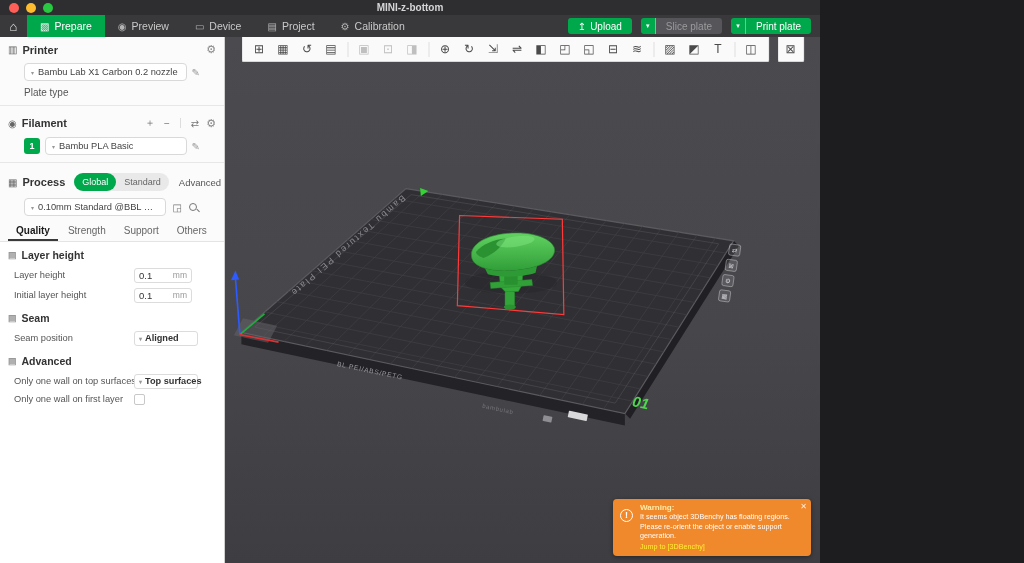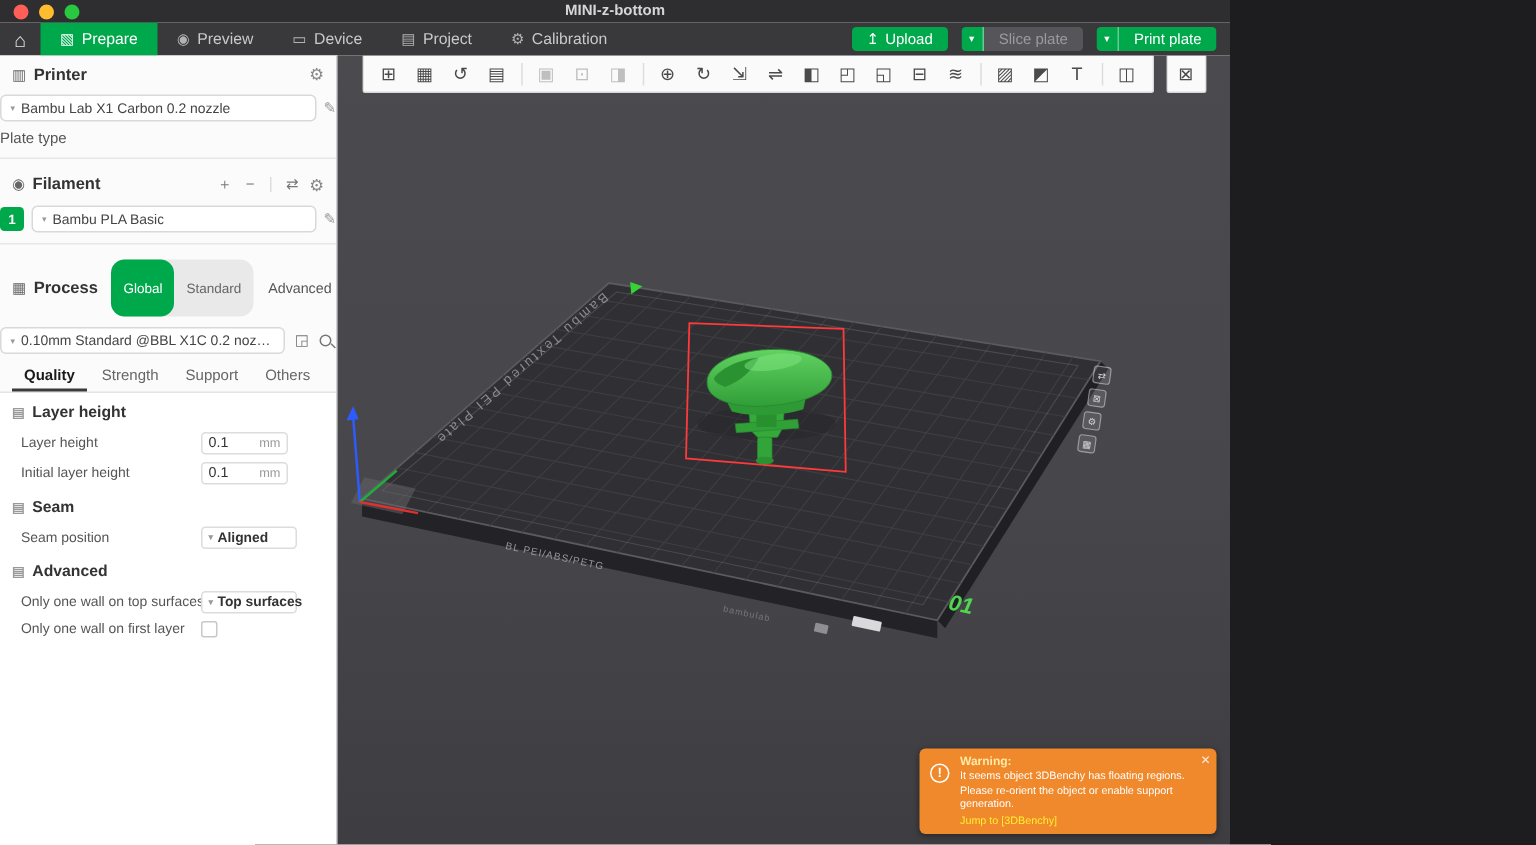--- a/index.html
+++ b/index.html
@@ -31,33 +31,33 @@
 
 .main{flex:1;display:flex;min-height:0;}
 
 .sidebar{width:225px;background:#fbfbfb;border-right:1px solid #cfcfcf;font-size:10px;color:#404040;display:flex;flex-direction:column;overflow:hidden;flex:0 0 auto;}
 .sec-head{display:flex;align-items:center;gap:5px;padding:6px 8px 4px;}
 .sec-icon{color:#666;font-size:10px;}
 .sec-title{font-weight:bold;font-size:11px;color:#333;}
 .flex1{flex:1;}
 .gear{color:#888;font-size:11px;}
 .row{display:flex;align-items:center;gap:5px;}
-.pad{padding:3px 0;}
+.pad{padding:3px 24px;}
 .combo{display:flex;align-items:center;gap:4px;border:1px solid #d9d9d9;border-radius:4px;background:#fff;height:18px;padding:0 6px;min-width:0;}
 .combo .caret{font-size:6px;color:#999;flex:0 0 auto;}
 .combo-text{font-size:9.3px;color:#444;white-space:nowrap;overflow:hidden;text-overflow:ellipsis;}
 .grow{flex:1;}
 .edit{color:#999;font-size:10px;}
 .lbl{color:#555;font-size:10px;}
 .divider{height:1px;background:#e7e7e7;margin:4px 0;}
 .mini-btn{color:#777;font-size:10px;padding:0 2px;}
 .mini-sep{width:1px;height:10px;background:#ddd;margin:0 3px;}
 .fil-chip{width:16px;height:16px;background:#00A84C;color:#fff;border-radius:3px;display:flex;align-items:center;justify-content:center;font-size:9px;font-weight:bold;flex:0 0 auto;}
 .scope-pill{display:flex;background:#e9e9e9;border-radius:9px;margin-left:4px;}
-.scope{padding:14px 8px;font-size:9px;color:#666;border-radius:9px;}
+.scope{padding:4px 8px;font-size:9px;color:#666;border-radius:9px;}
 .scope.active{background:#00A84C;color:#fff;}
 .adv-label{font-size:9.5px;color:#555;}
 .switch{width:20px;height:11px;background:#d4d4d4;border-radius:6px;position:relative;display:inline-block;flex:0 0 auto;}
 .knob{position:absolute;left:1px;top:1px;width:9px;height:9px;border-radius:50%;background:#fff;}
 .search-ic{width:8px;height:8px;border:1.4px solid #777;border-radius:50%;position:relative;display:inline-block;margin-right:3px;flex:0 0 auto;}
 .search-ic::after{content:"";position:absolute;width:4px;height:1.4px;background:#777;transform:rotate(45deg);right:-3.5px;bottom:-1px;}
 .ptabs{display:flex;gap:2px;padding:2px 8px 0;border-bottom:1px solid #e4e4e4;}
 .ptab{padding:4px 8px 5px;font-size:10px;color:#666;}
 .ptab.active{color:#1a1a1a;font-weight:bold;box-shadow:inset 0 -2px 0 #3a3a3a;}
 .params{flex:1;background:#fff;overflow:hidden;}

